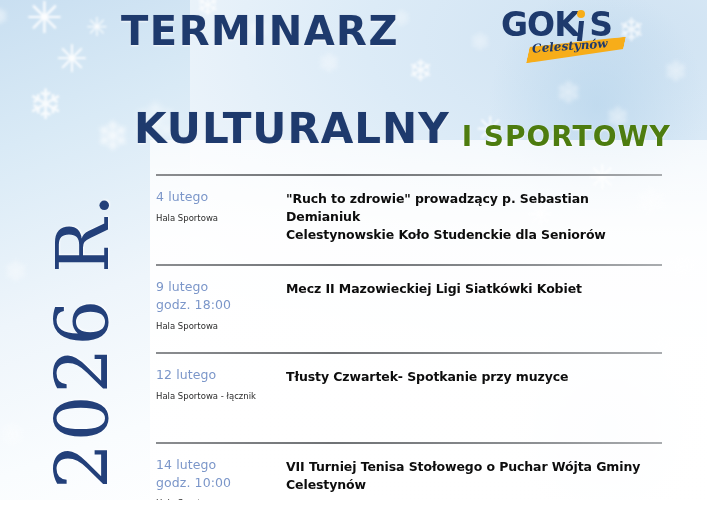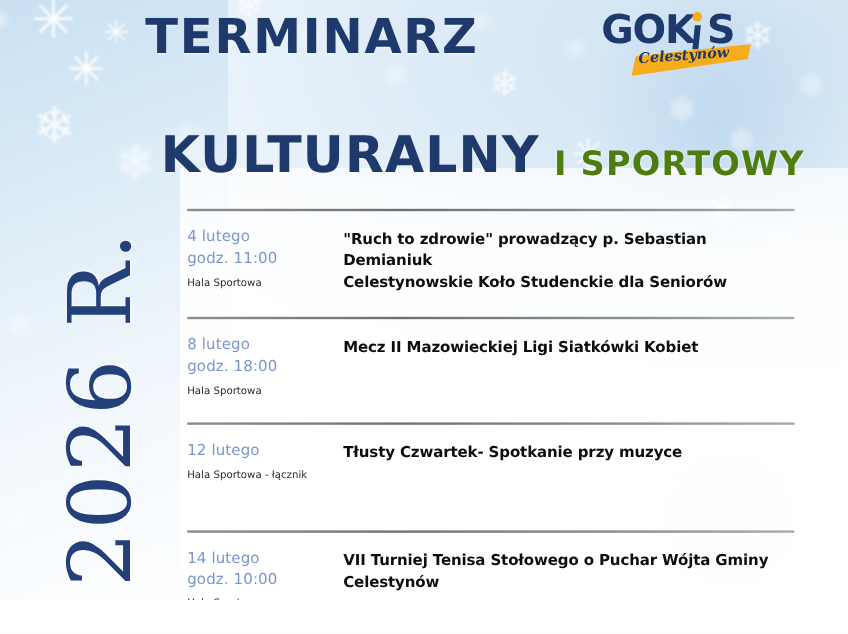--- a/index.html
+++ b/index.html
@@ -283,30 +283,29 @@
   </div>
 
   <div class="year-vertical">2026 R.</div>
 
   <div class="schedule">
 
     <div class="divider"></div>
     <div class="event-row row-1">
       <div class="event-when">
         <div class="event-date">4 lutego</div>
-        <div class="event-time">godz. 11:00</div>
         <div class="event-venue">Hala Sportowa</div>
       </div>
       <div class="event-title">"Ruch to zdrowie" prowadzący p. Sebastian Demianiuk<br>Celestynowskie Koło Studenckie dla Seniorów</div>
     </div>
 
     <div class="divider"></div>
     <div class="event-row row-2">
       <div class="event-when">
-        <div class="event-date">8 lutego</div>
+        <div class="event-date">9 lutego</div>
         <div class="event-time">godz. 18:00</div>
         <div class="event-venue">Hala Sportowa</div>
       </div>
       <div class="event-title">Mecz II Mazowieckiej Ligi Siatkówki Kobiet</div>
     </div>
 
     <div class="divider"></div>
     <div class="event-row row-3">
       <div class="event-when">
         <div class="event-date">12 lutego</div>

